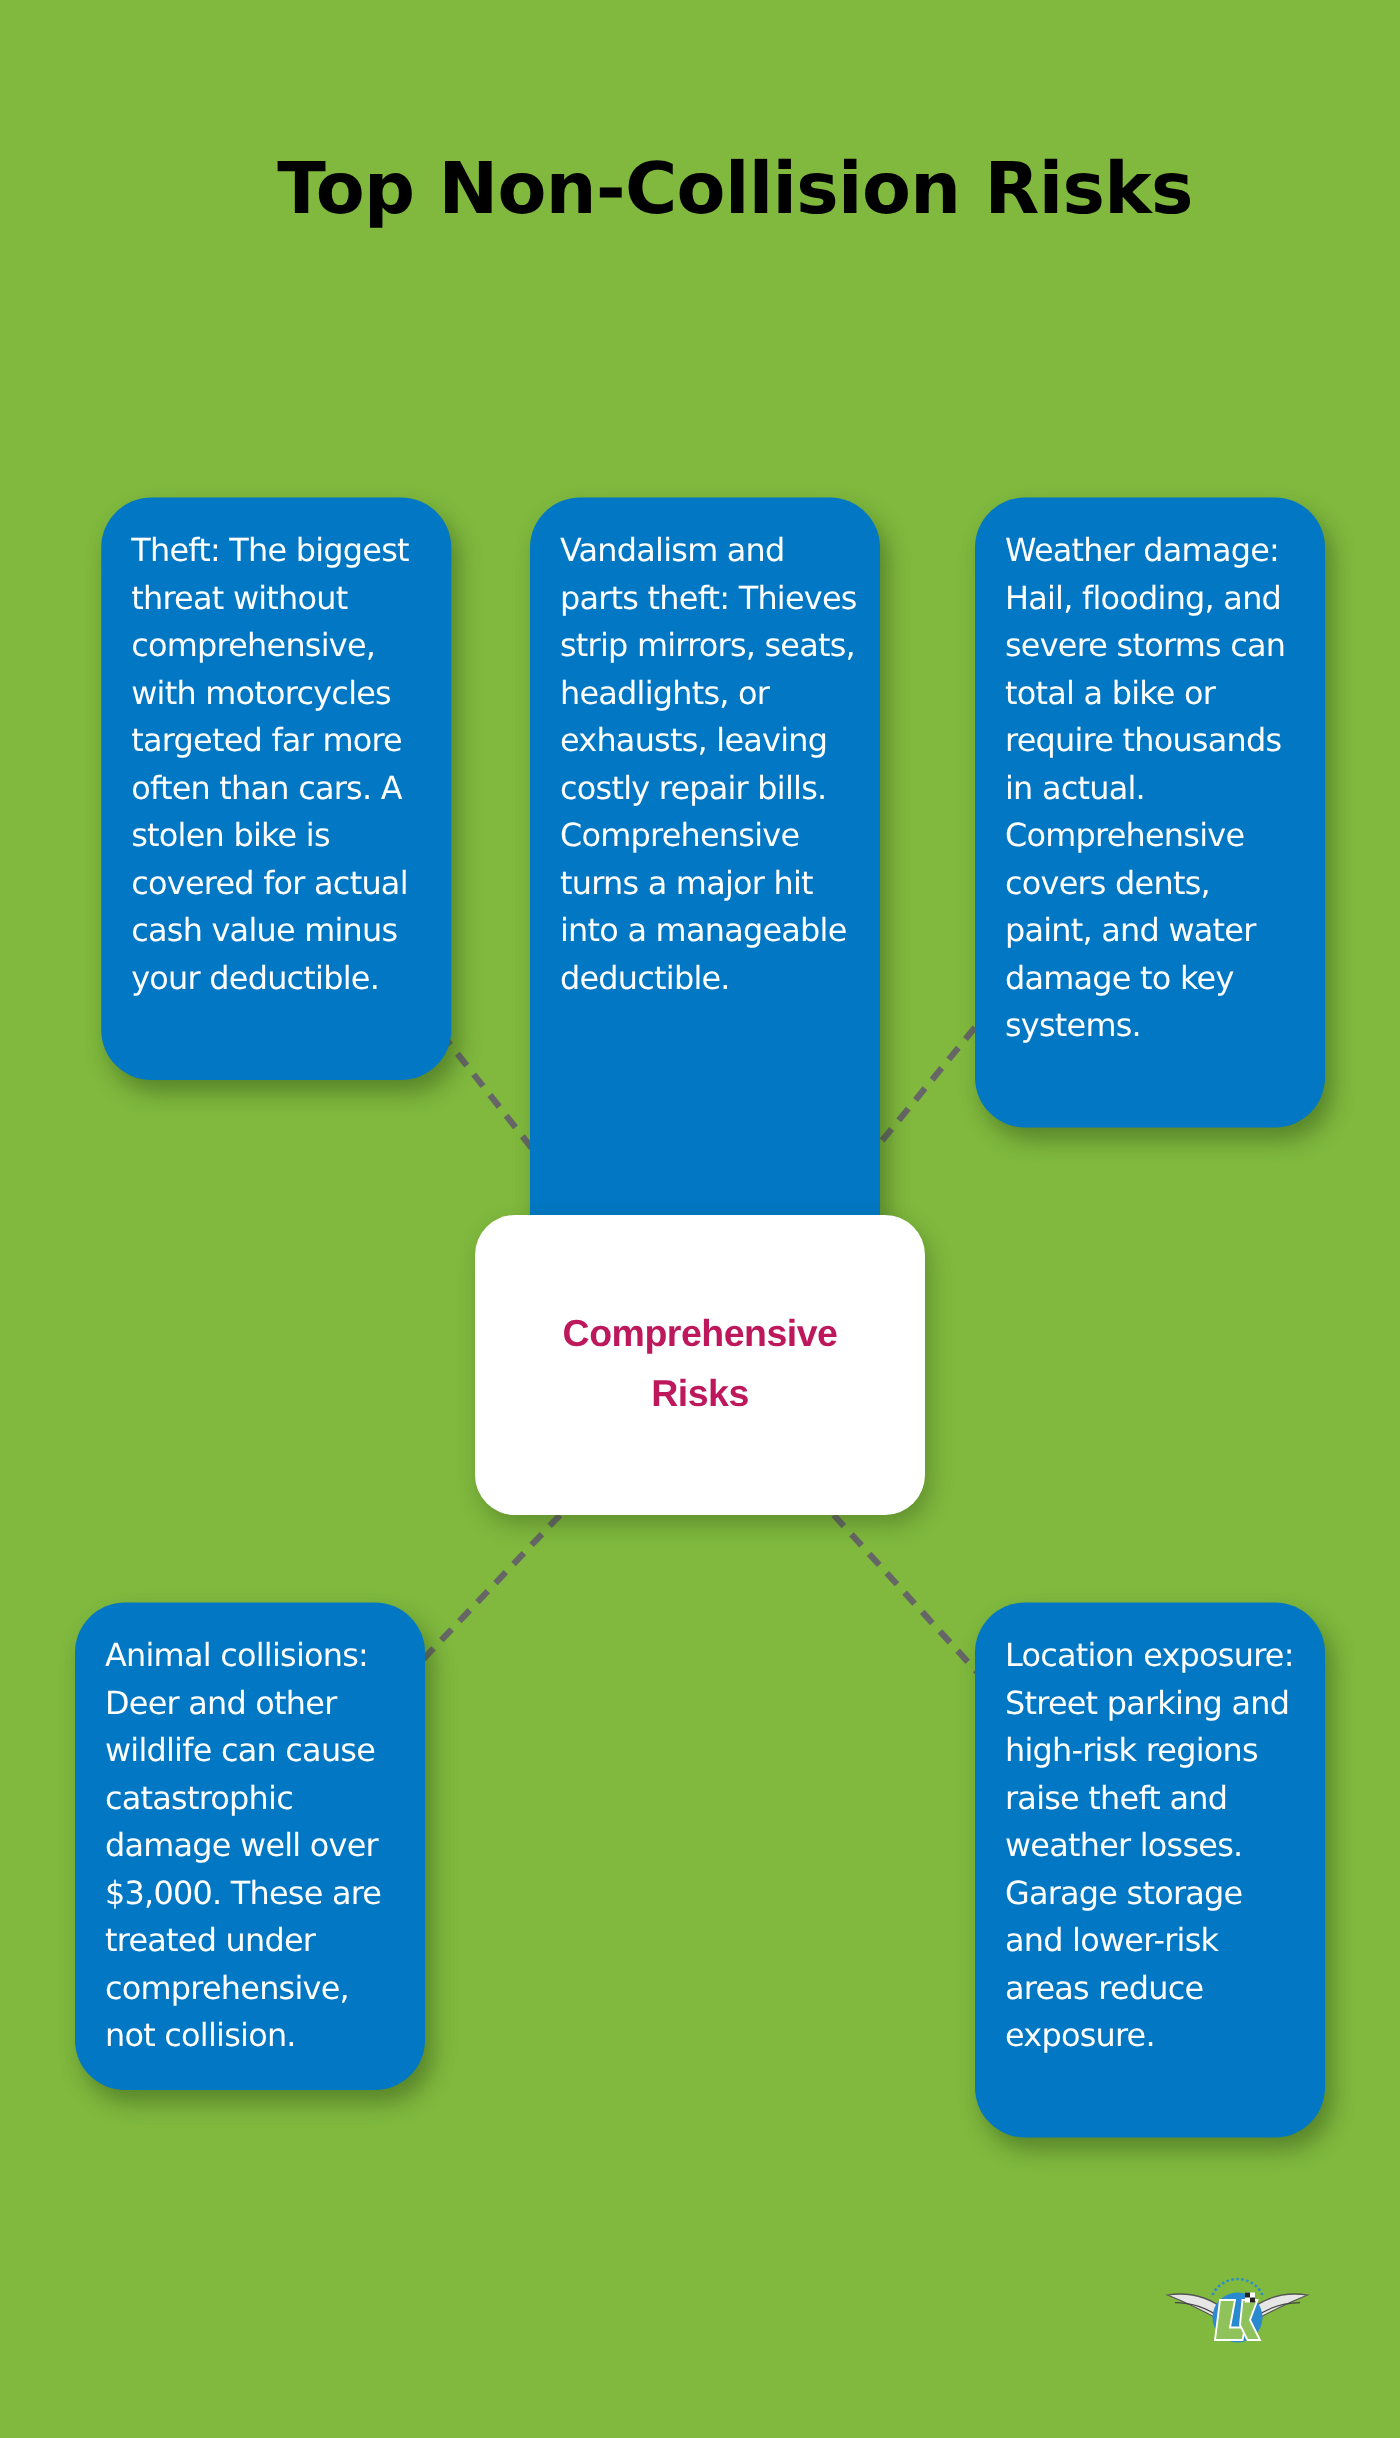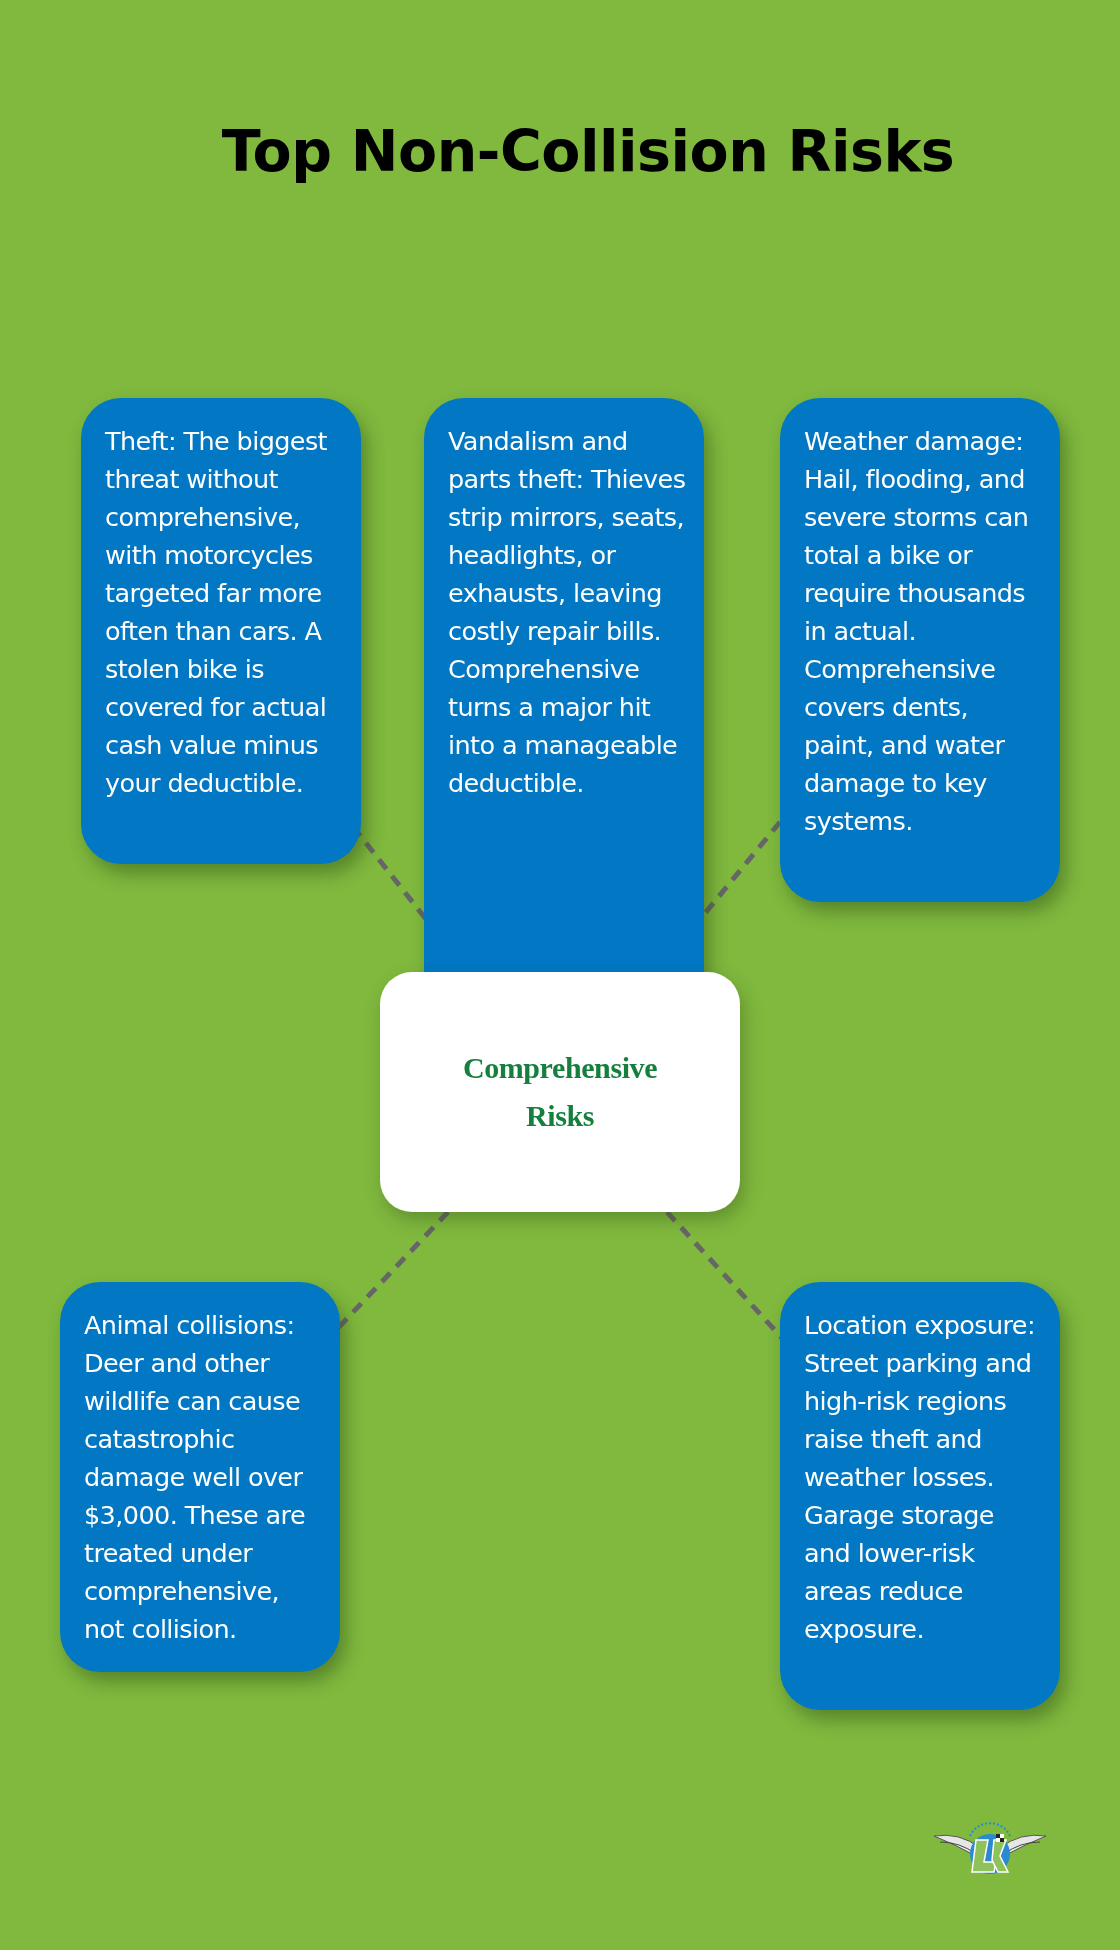--- a/index.html
+++ b/index.html
@@ -38,25 +38,25 @@
     .center {
       position: absolute;
       left: 380px; top: 972px; width: 360px; height: 240px;
       background: #ffffff;
       border-radius: 32px;
       box-shadow: 4px 8px 18px rgba(40,70,20,0.35);
       display: flex; align-items: center; justify-content: center;
       text-align: center;
     }
     .center-label {
-      font-family: Liberation Serif, serif;
+      font-family: Liberation Sans, sans-serif;
       font-weight: bold;
       font-size: 30px;
       line-height: 48px;
-      color: #15803d;
+      color: #be185d;
       letter-spacing: -0.4px;
     }
     .center-label span { display: block; }
     .logo { position: absolute; left: 930px; top: 1822px; width: 120px; height: 60px; }
   </style>
 </head>
 <body>
 
 <h1 class="title" style="margin:0;">
   <span>Top Non-Collision Risks</span>

